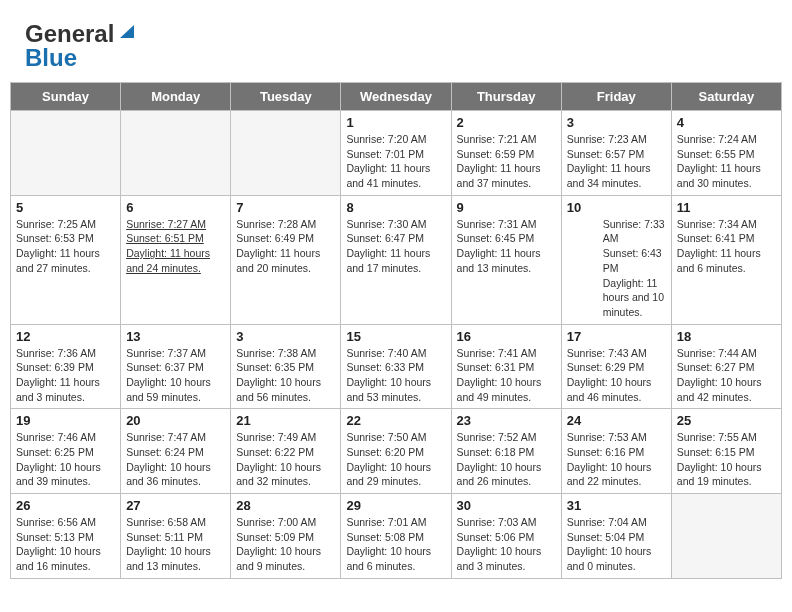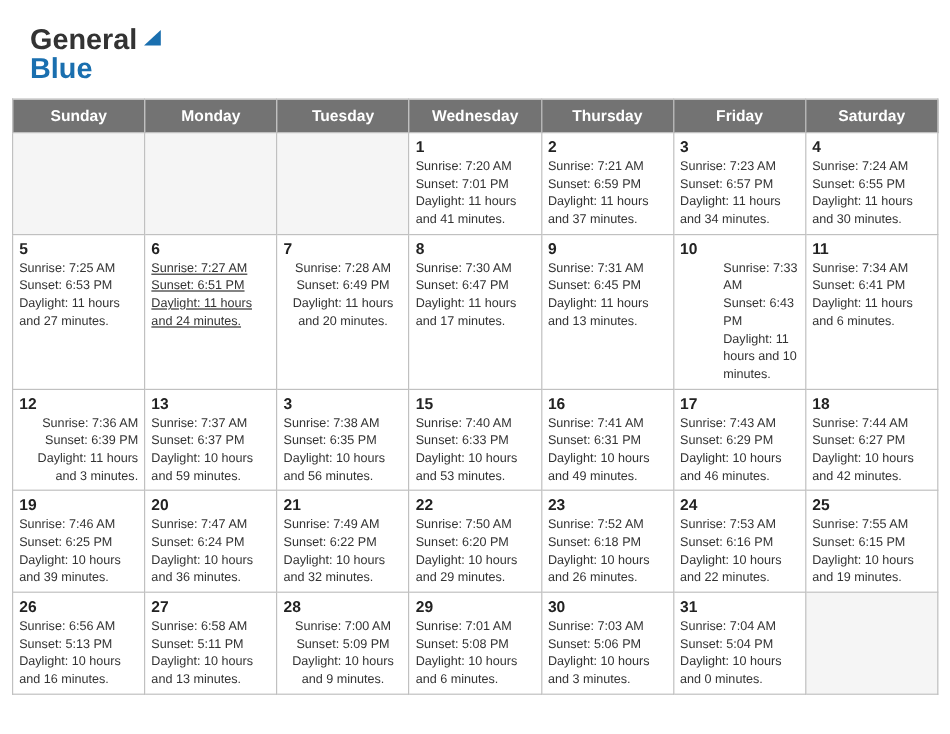--- a/index.html
+++ b/index.html
@@ -141,21 +141,21 @@
 Daylight: 11 hours and 27 minutes.</div>
         </td>
         <td>
           <div class="day-number">6</div>
           <div class="day-info" style="white-space: pre-line; text-decoration: underline;">Sunrise: 7:27 AM
 Sunset: 6:51 PM
 Daylight: 11 hours and 24 minutes.</div>
         </td>
         <td>
           <div class="day-number">7</div>
-          <div class="day-info" style="white-space: pre-line; text-align: center;">Sunrise: 7:28 AM
+          <div class="day-info" style="white-space: pre-line;">Sunrise: 7:28 AM
 Sunset: 6:49 PM
 Daylight: 11 hours and 20 minutes.</div>
         </td>
         <td>
           <div class="day-number">8</div>
           <div class="day-info" style="white-space: pre-line;">Sunrise: 7:30 AM
 Sunset: 6:47 PM
 Daylight: 11 hours and 17 minutes.</div>
         </td>
         <td>
@@ -173,21 +173,21 @@
         <td>
           <div class="day-number">11</div>
           <div class="day-info" style="white-space: pre-line;">Sunrise: 7:34 AM
 Sunset: 6:41 PM
 Daylight: 11 hours and 6 minutes.</div>
         </td>
       </tr>
       <tr>
         <td>
           <div class="day-number">12</div>
-          <div class="day-info" style="white-space: pre-line; text-align: right;">Sunrise: 7:36 AM
+          <div class="day-info" style="white-space: pre-line;">Sunrise: 7:36 AM
 Sunset: 6:39 PM
 Daylight: 11 hours and 3 minutes.</div>
         </td>
         <td>
           <div class="day-number">13</div>
           <div class="day-info" style="white-space: pre-line;">Sunrise: 7:37 AM
 Sunset: 6:37 PM
 Daylight: 10 hours and 59 minutes.</div>
         </td>
         <td>
@@ -273,21 +273,21 @@
 Daylight: 10 hours and 16 minutes.</div>
         </td>
         <td>
           <div class="day-number">27</div>
           <div class="day-info" style="white-space: pre-line;">Sunrise: 6:58 AM
 Sunset: 5:11 PM
 Daylight: 10 hours and 13 minutes.</div>
         </td>
         <td>
           <div class="day-number">28</div>
-          <div class="day-info" style="white-space: pre-line; text-align: center;">Sunrise: 7:00 AM
+          <div class="day-info" style="white-space: pre-line;">Sunrise: 7:00 AM
 Sunset: 5:09 PM
 Daylight: 10 hours and 9 minutes.</div>
         </td>
         <td>
           <div class="day-number">29</div>
           <div class="day-info" style="white-space: pre-line;">Sunrise: 7:01 AM
 Sunset: 5:08 PM
 Daylight: 10 hours and 6 minutes.</div>
         </td>
         <td>

